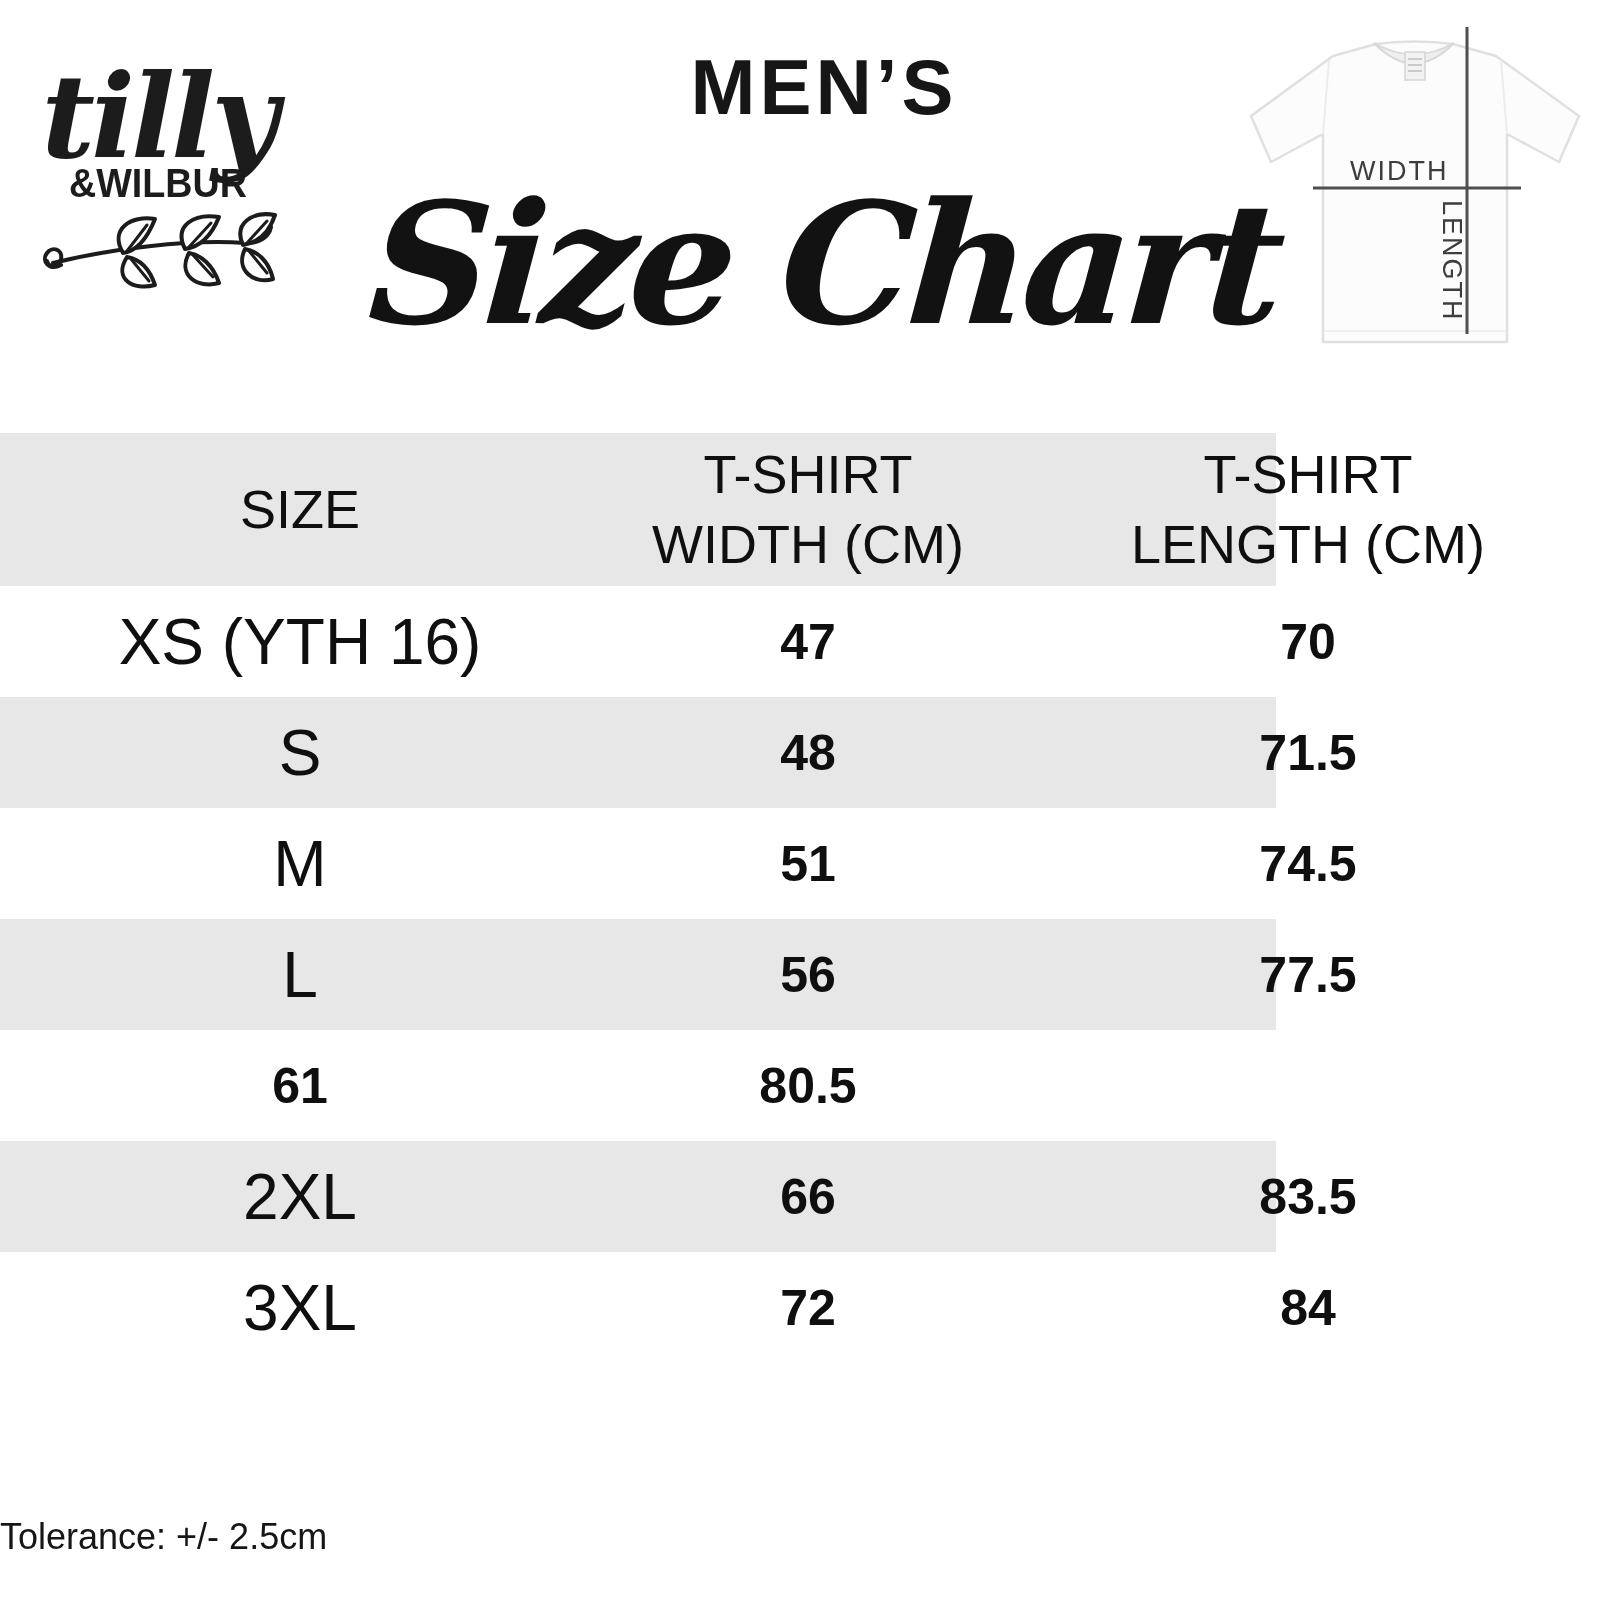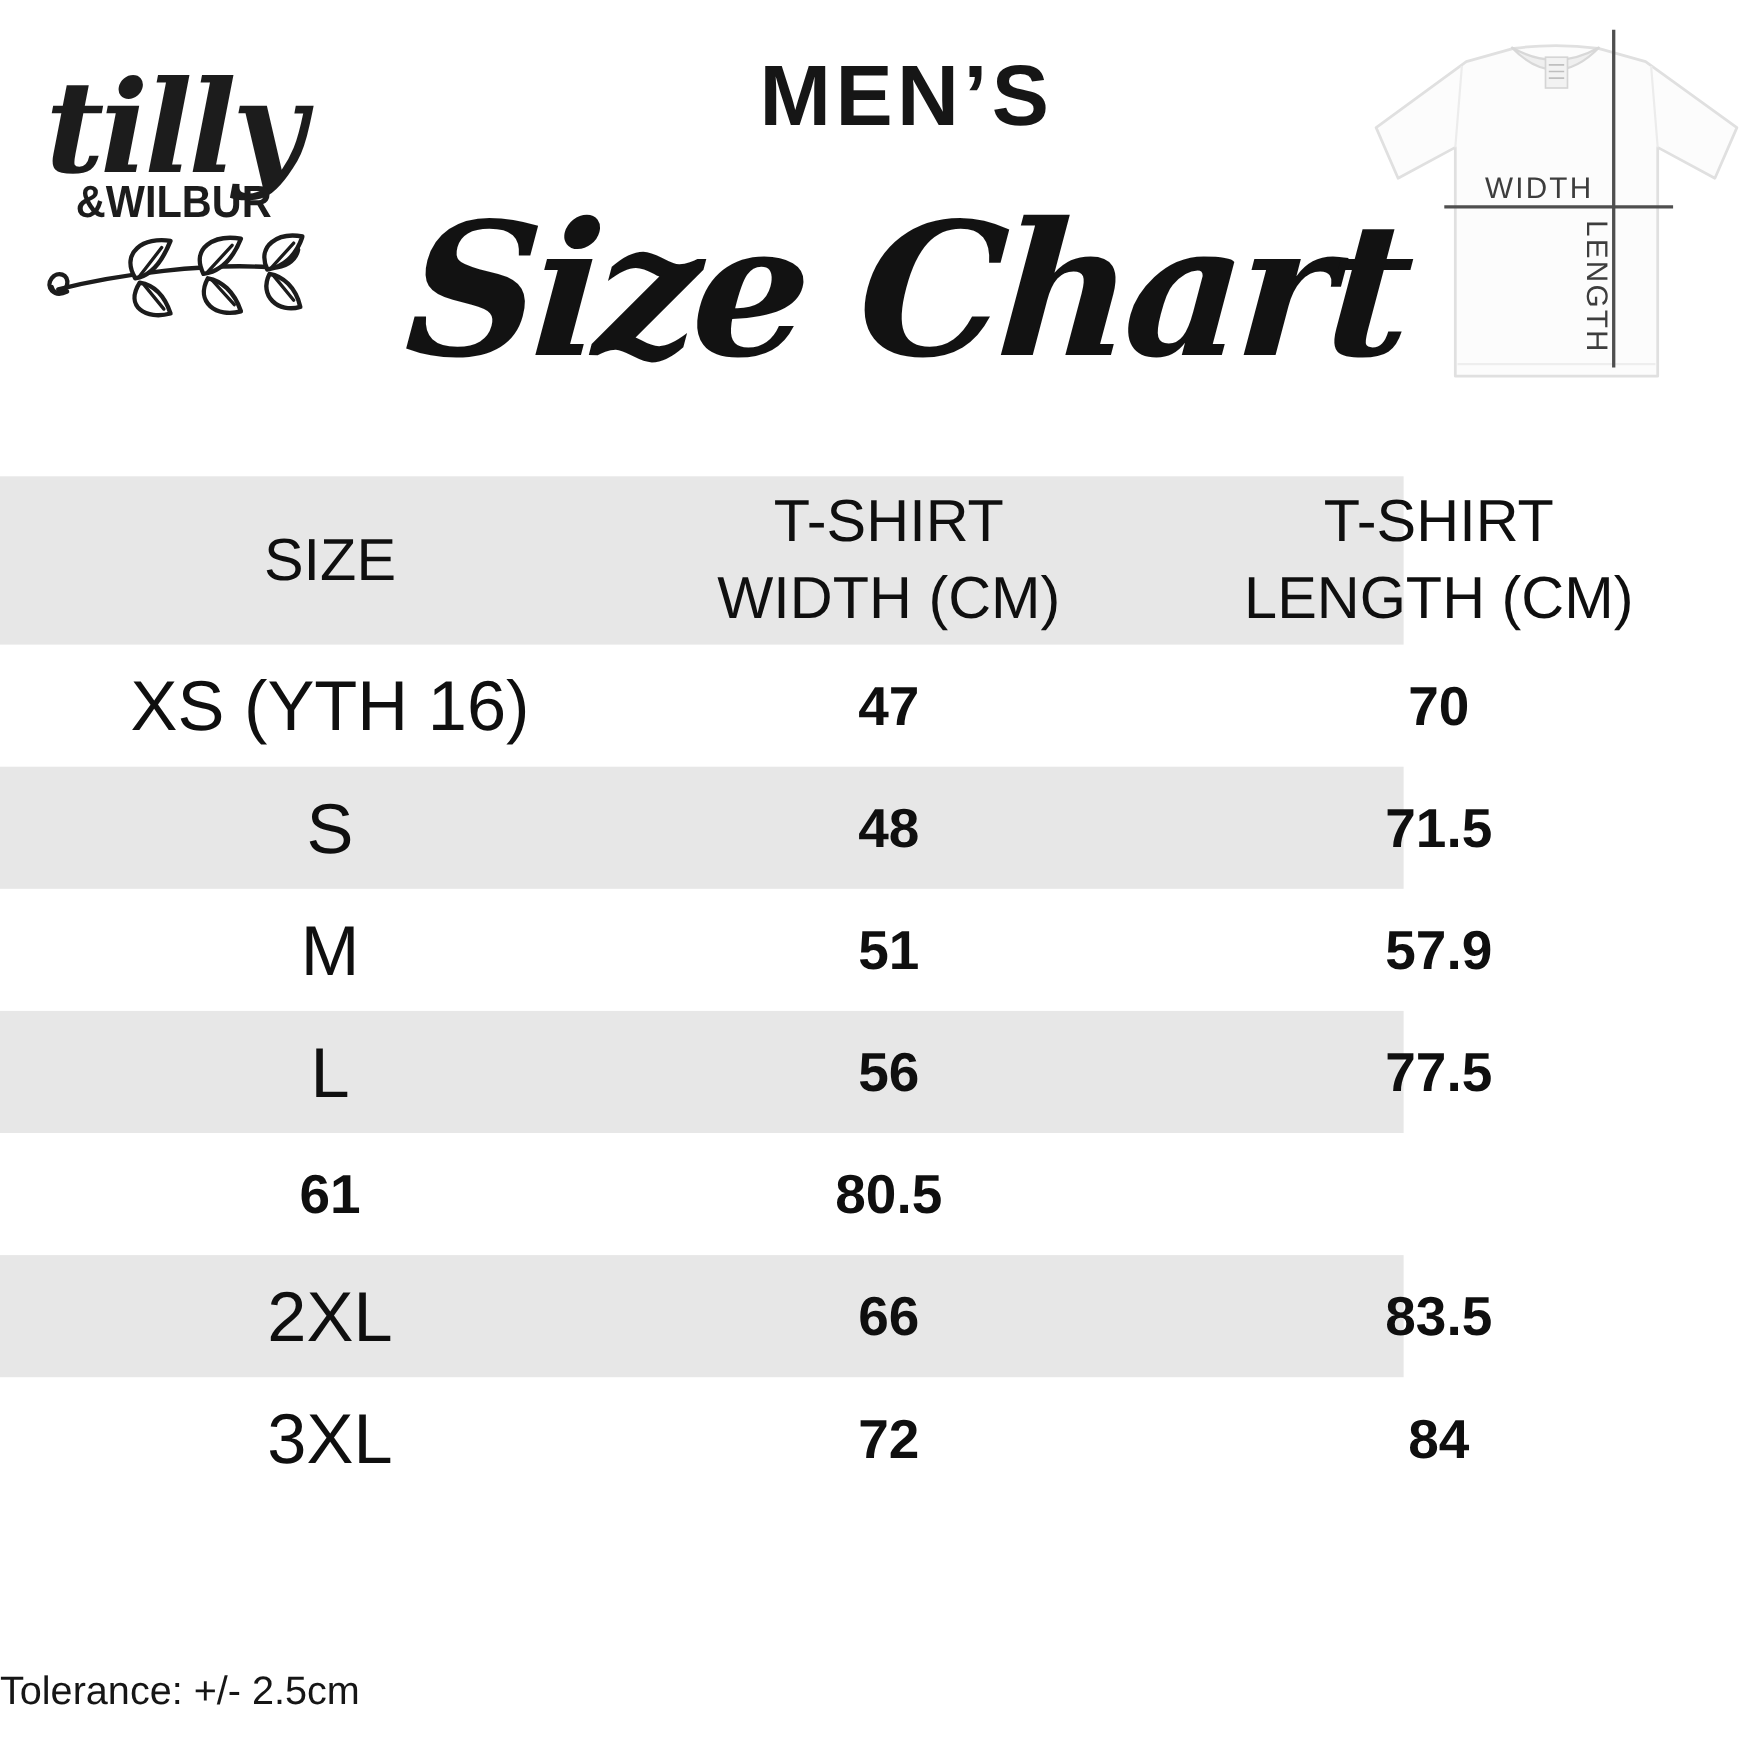--- a/index.html
+++ b/index.html
@@ -130,21 +130,21 @@
       <div class="cell-num">70</div>
     </div>
     <div class="trow data alt">
       <div class="cell-size">S</div>
       <div class="cell-num">48</div>
       <div class="cell-num">71.5</div>
     </div>
     <div class="trow data">
       <div class="cell-size">M</div>
       <div class="cell-num">51</div>
-      <div class="cell-num">57.9</div>
+      <div class="cell-num">74.5</div>
     </div>
     <div class="trow data alt">
       <div class="cell-size">L</div>
       <div class="cell-num">56</div>
       <div class="cell-num">77.5</div>
     </div>
     <div class="trow data">
       <div class="cell-num">61</div>
       <div class="cell-num">80.5</div>
     </div>

